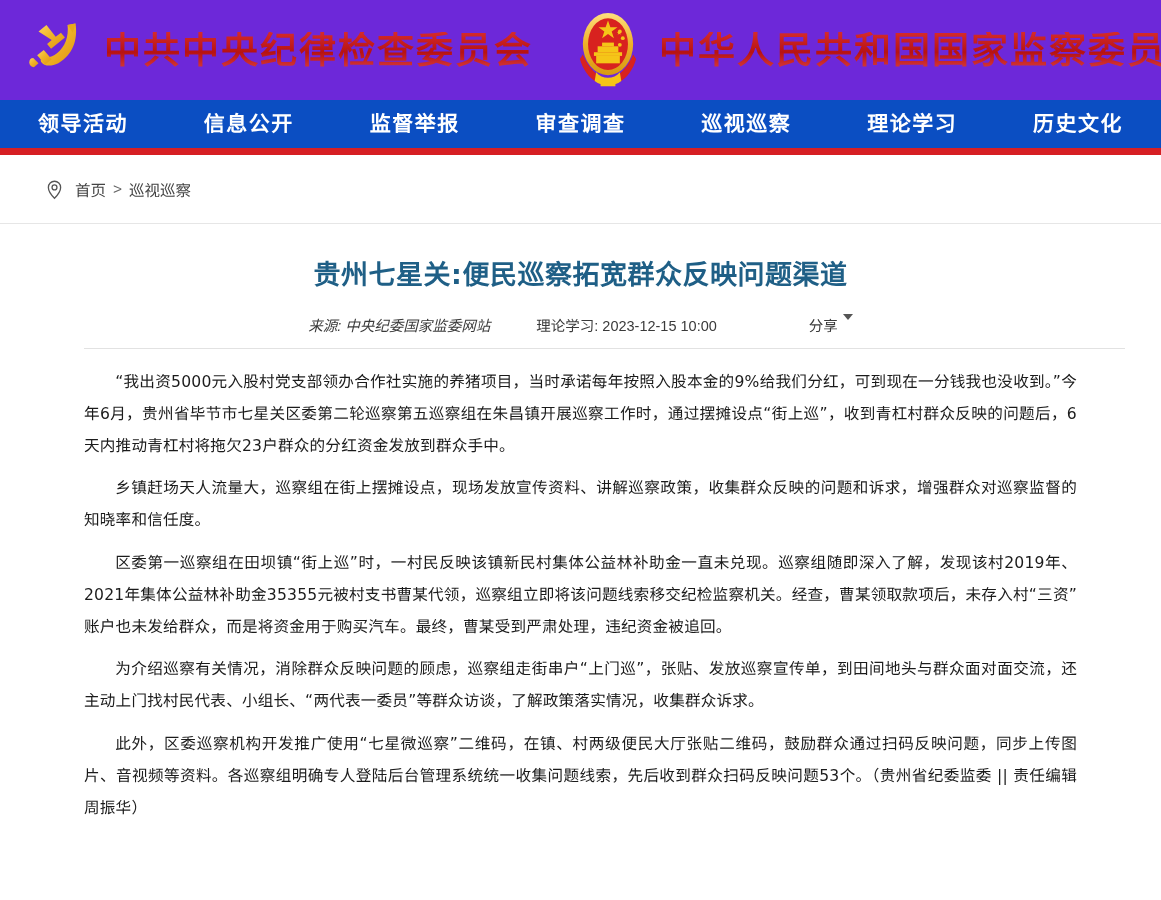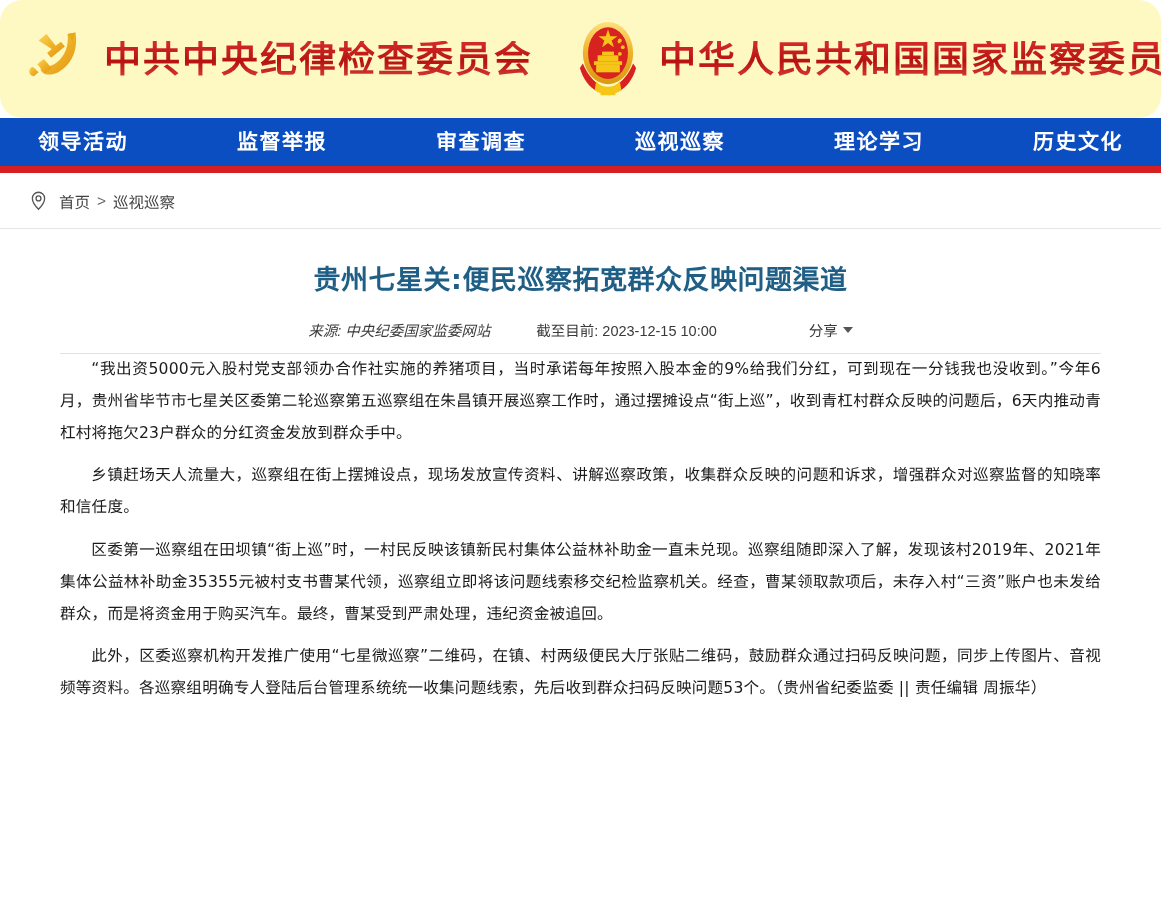--- a/index.html
+++ b/index.html
@@ -8,26 +8,25 @@
     width: 1161px;
     height: 900px;
     background: #ffffff;
     font-family: "Liberation Sans", "DejaVu Sans", sans-serif;
     overflow: hidden;
   }
 
   
   .header-band {
     width: 1161px;
-    height: 118px;
-    background: #fef9c3;
+    height: 100px;
+    background: #6d28d9;
     display: flex;
     align-items: center;
     position: relative;
-    border-radius: 22px;
   }
   .logo-group {
     display: flex;
     align-items: center;
   }
   .logo-group.left { margin-left: 24px; }
   .logo-group.right { margin-left: 38px; }
 
   .emblem-party {
     width: 66px;
@@ -78,41 +77,41 @@
     line-height: 48px;
   }
   .nav-accent {
     width: 1161px;
     height: 7px;
     background: #d61f23;
   }
 
   
   .breadcrumb {
-    height: 56px;
-    display: flex;
-    align-items: center;
-    padding-left: 28px;
+    height: 69px;
+    display: flex;
+    align-items: center;
+    padding-left: 44px;
     font-size: 15.5px;
     color: #444444;
     border-bottom: 1px solid #e6e6e6;
   }
   .pin-icon {
     width: 21px;
     height: 21px;
     margin-right: 10px;
     flex: 0 0 21px;
   }
   .crumb-link { color: #444444; cursor: pointer; }
   .crumb-sep { margin: 0 7px; color: #666; }
 
   
   .article-wrap {
     width: 1161px;
-    padding: 0 60px;
+    padding: 0 84px;
   }
   .article-title {
     text-align: center;
     font-family: "DejaVu Sans", "Liberation Sans", sans-serif;
     font-weight: bold;
     font-size: 27px;
     color: #1f5f86;
     letter-spacing: 0.5px;
     margin-top: 33px;
     line-height: 1.3;
@@ -126,38 +125,38 @@
     font-size: 14.5px;
     color: #3a3a3a;
     padding-bottom: 13px;
   }
   .meta-source { margin-right: 46px; white-space: nowrap; font-style: italic; }
   .meta-time { margin-right: 92px; white-space: nowrap; }
   .meta-share {
     white-space: nowrap;
     cursor: pointer;
     display: inline-flex;
-    align-items: center;
     gap: 5px;
   }
   .caret {
     width: 0; height: 0;
     border-left: 5px solid transparent;
     border-right: 5px solid transparent;
     border-top: 6px solid #555;
     display: inline-block;
   }
   .meta-rule {
     width: 1041px;
     height: 1px;
     background: #e2e2e2;
     margin: 0 auto;
   }
 
   .article-body {
+    margin-top: 18px;
   }
   .article-body p {
     font-family: "DejaVu Sans", "Liberation Sans", sans-serif;
     font-size: 15.6px;
     color: #1b1b1b;
     line-height: 2.04;
     text-indent: 2em;
     text-align: justify;
     margin-bottom: 11px;
     letter-spacing: 0.2px;
@@ -215,20 +214,21 @@
         <path d="M34 84 C42 94 58 94 66 84 L68 96 C58 104 42 104 32 96 Z" fill="#f5c518"></path>
         <rect x="40" y="98" width="20" height="5" fill="#f5c518"></rect>
       </svg>
     </div>
     <div class="org-name">中华人民共和国国家监察委员会</div>
   </div>
 </div>
 
 <nav class="nav-bar">
   <a class="nav-item">领导活动</a>
+  <a class="nav-item">信息公开</a>
   <a class="nav-item">监督举报</a>
   <a class="nav-item">审查调查</a>
   <a class="nav-item">巡视巡察</a>
   <a class="nav-item">理论学习</a>
   <a class="nav-item">历史文化</a>
 </nav>
 <div class="nav-accent"></div>
 
 <div class="breadcrumb">
   <span class="pin-icon">
@@ -244,29 +244,30 @@
 
 <main class="article-wrap">
   <h1 class="article-title">贵州七星关:便民巡察拓宽群众反映问题渠道</h1>
 
   <div class="article-meta">
     <span class="meta-source">
       <span>来源:</span>
       <span>中央纪委国家监委网站</span>
     </span>
     <span class="meta-time">
-      <span>截至目前:</span>
+      <span>理论学习:</span>
       <span>2023-12-15 10:00</span>
     </span>
     <span class="meta-share">
       <span>分享</span>
       <span class="caret"></span>
     </span>
   </div>
   <div class="meta-rule"></div>
 
   <div class="article-body">
     <p>“我出资5000元入股村党支部领办合作社实施的养猪项目，当时承诺每年按照入股本金的9%给我们分红，可到现在一分钱我也没收到。”今年6月，贵州省毕节市七星关区委第二轮巡察第五巡察组在朱昌镇开展巡察工作时，通过摆摊设点“街上巡”，收到青杠村群众反映的问题后，6天内推动青杠村将拖欠23户群众的分红资金发放到群众手中。</p>
     <p>乡镇赶场天人流量大，巡察组在街上摆摊设点，现场发放宣传资料、讲解巡察政策，收集群众反映的问题和诉求，增强群众对巡察监督的知晓率和信任度。</p>
     <p>区委第一巡察组在田坝镇“街上巡”时，一村民反映该镇新民村集体公益林补助金一直未兑现。巡察组随即深入了解，发现该村2019年、2021年集体公益林补助金35355元被村支书曹某代领，巡察组立即将该问题线索移交纪检监察机关。经查，曹某领取款项后，未存入村“三资”账户也未发给群众，而是将资金用于购买汽车。最终，曹某受到严肃处理，违纪资金被追回。</p>
+    <p>为介绍巡察有关情况，消除群众反映问题的顾虑，巡察组走街串户“上门巡”，张贴、发放巡察宣传单，到田间地头与群众面对面交流，还主动上门找村民代表、小组长、“两代表一委员”等群众访谈，了解政策落实情况，收集群众诉求。</p>
     <p>此外，区委巡察机构开发推广使用“七星微巡察”二维码，在镇、村两级便民大厅张贴二维码，鼓励群众通过扫码反映问题，同步上传图片、音视频等资料。各巡察组明确专人登陆后台管理系统统一收集问题线索，先后收到群众扫码反映问题53个。（贵州省纪委监委 || 责任编辑 周振华）</p>
   </div>
 </main>
 
 </body></html>

